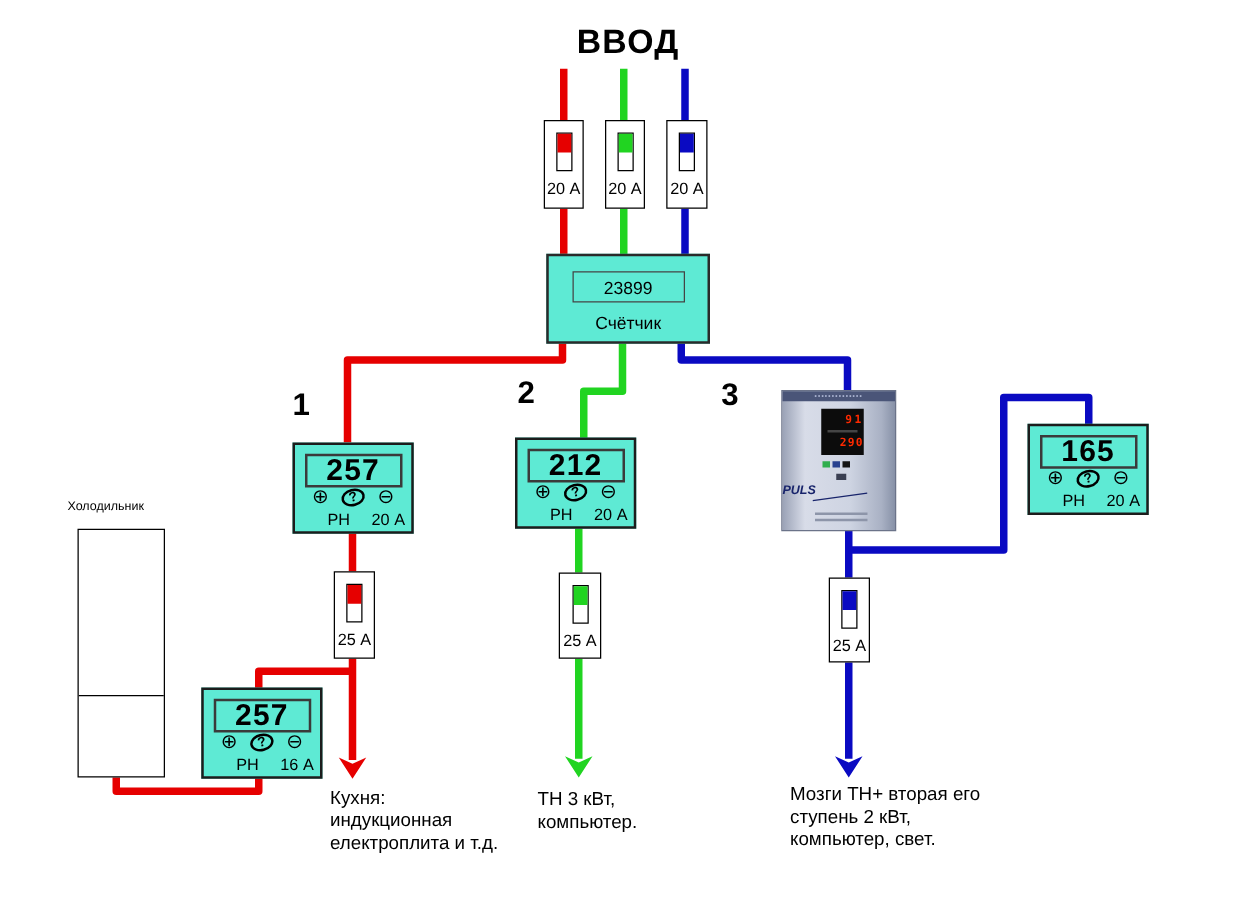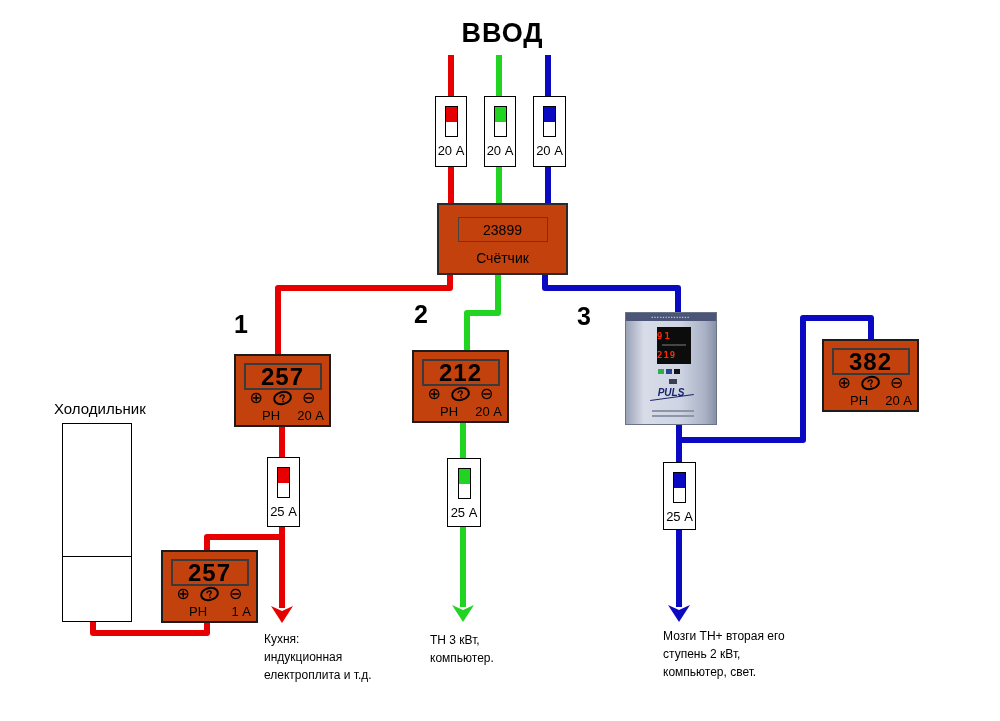--- a/index.html
+++ b/index.html
@@ -1,49 +1,49 @@
 <!DOCTYPE html>
 <html><head>
 <meta charset="utf-8">
 <style>
   html,body{margin:0;padding:0}
   .canvas{position:relative;width:1000px;height:721px;background:#fff;font-family:"Liberation Sans",sans-serif;color:#000;overflow:hidden}
   svg.wires{position:absolute;left:0;top:0}
   .title{position:absolute;left:430px;top:18px;width:145px;text-align:center;font-weight:bold;font-size:27px;letter-spacing:1px}
   .branchnum{position:absolute;font-weight:bold;font-size:25px}
-  .box{position:absolute;background:#c2410c;border:2px solid #1c1c1c;box-sizing:border-box}
+  .box{position:absolute;background:#5eead4;border:2px solid #1c1c1c;box-sizing:border-box}
   .meter{border:2px solid #2a2a2a;text-align:center}
   .serialbox{margin:12px auto 0;width:88px;height:23px;border:1px solid #444;display:flex;align-items:center;justify-content:center;font-size:14px}
   .meterlabel{margin-top:8px;font-size:14px}
   .device{width:97px;height:73px}
   .display{margin:7px auto 0;width:78px;height:27px;border:2px solid #3a3a3a;display:flex;align-items:center;justify-content:center;font-weight:bold;font-size:24px;letter-spacing:1px;box-sizing:border-box}
   .icons{position:absolute;left:0;right:0;bottom:19px;display:flex;justify-content:center;align-items:center;gap:10px}
   .sym{font-size:16px;line-height:1}
   .qmark{display:inline-flex;align-items:center;justify-content:center;width:19px;height:14px;border:2px solid #000;border-radius:50%;font-size:11px;font-weight:bold;transform:rotate(-14deg);box-sizing:border-box}
   .ph{position:absolute;left:26px;bottom:2px;font-size:13px}
   .rating{position:absolute;right:5px;bottom:2px;font-size:13px}
   .breaker{position:absolute;background:#fff;border:1px solid #000;box-sizing:border-box;text-align:center}
   .sw{margin:9px auto 0;width:13px;height:31px;border:1px solid #000;box-sizing:border-box}
   .swtop{width:100%;height:50%}
   .blabel{margin-top:6px;font-size:13px}
   .fridge{border:1px solid #000;background:#fff}
   .fridge .divider{position:absolute;left:0;right:0;top:132px;border-top:1px solid #000}
-  .fridgelabel{position:absolute;font-size:15px}
-  .note{position:absolute;font-size:12px;line-height:18px}
+  .fridgelabel{position:absolute;font-size:10px}
+  .note{position:absolute;font-size:15px;line-height:18px}
   
   .stab{position:absolute;background:linear-gradient(90deg,#9aa2b6,#d8dce8 20%,#ced4e2 60%,#a9b1c4 88%,#8791a7);box-sizing:border-box;border:1px solid #6b7389}
   .stab .topstrip{position:absolute;left:0;right:0;top:0;height:8px;background:#4a5578;color:#b9c2de;font-size:5px;line-height:8px;text-align:center;overflow:hidden;letter-spacing:1px}
-  .stab .disp{position:absolute;left:31px;top:14px;width:34px;height:37px;background:#0c0c0c;text-align:left}
+  .stab .disp{position:absolute;left:31px;top:14px;width:34px;height:37px;background:#0c0c0c;text-align:right}
   .stab .dig{color:#ff2a00;font-family:"DejaVu Sans Mono",monospace;font-size:9px;font-weight:bold;line-height:10px;margin-top:4px;letter-spacing:2px}
   .stab .minitext{height:2px;margin:3px 5px 0;background:#454545}
   .stab .dig2{color:#ff2a00;font-family:"DejaVu Sans Mono",monospace;font-size:9px;font-weight:bold;line-height:10px;margin-top:4px;letter-spacing:1px}
   .stab .leds{position:absolute;left:32px;top:56px;display:flex;gap:2px}
   .stab .led{width:6px;height:5px}
   .stab .midsq{position:absolute;left:43px;top:66px;width:8px;height:5px;background:#3a3f52}
-  .stab .logo{position:absolute;left:0;right:0;top:74px;text-align:center;color:#18246b;font-weight:bold;font-style:italic;font-size:10px}
+  .stab .logo{position:absolute;left:0;right:0;top:74px;color:#18246b;font-weight:bold;font-style:italic;font-size:10px}
   .stab .swoosh{position:absolute;left:24px;top:84px;width:44px;border-top:1.5px solid #18246b;transform:rotate(-8deg)}
   .stab .fine{position:absolute;left:26px;width:42px;height:2px;background:#8d95a9}
 </style>
 </head>
 <body>
 
 <div class="canvas">
 
   <svg class="wires" width="1000" height="721">
     <g fill="none" stroke-width="6" stroke-linejoin="round" stroke="#e60000">
@@ -115,47 +115,47 @@
     <div class="icons">
       <span class="sym">⊕</span>
       <span class="qmark">?</span>
       <span class="sym">⊖</span>
     </div>
     <span class="ph">РН</span>
     <span class="rating">20 А</span>
   </div>
 
   <div class="box device" style="left:822px;top:339px">
-    <div class="display">382</div>
+    <div class="display">165</div>
     <div class="icons">
       <span class="sym">⊕</span>
       <span class="qmark">?</span>
       <span class="sym">⊖</span>
     </div>
     <span class="ph">РН</span>
     <span class="rating">20 А</span>
   </div>
 
   <div class="box device" style="left:161px;top:550px">
     <div class="display">257</div>
     <div class="icons">
       <span class="sym">⊕</span>
       <span class="qmark">?</span>
       <span class="sym">⊖</span>
     </div>
     <span class="ph">РН</span>
-    <span class="rating">1 А</span>
+    <span class="rating">16 А</span>
   </div>
 
   <div class="stab" style="left:625px;top:312px;width:92px;height:113px">
     <div class="topstrip">▪▪▪▪▪▪▪▪▪▪▪▪▪▪</div>
     <div class="disp">
       <div class="dig">91</div>
       <div class="minitext"></div>
-      <div class="dig2">219</div>
+      <div class="dig2">290</div>
     </div>
     <div class="leds">
       <div class="led" style="background:#2fae4e"></div>
       <div class="led" style="background:#27408f"></div>
       <div class="led" style="background:#141414"></div>
     </div>
     <div class="midsq"></div>
     <div class="logo">PULS</div>
     <div class="swoosh"></div>
     <div class="fine" style="top:97px"></div>
@@ -188,19 +188,19 @@
 
   <div class="note" style="left:264px;top:630px">
     <div>Кухня:</div>
     <div>индукционная</div>
     <div>електроплита и т.д.</div>
   </div>
   <div class="note" style="left:430px;top:631px">
     <div>ТН 3 кВт,</div>
     <div>компьютер.</div>
   </div>
-  <div class="note" style="left:663px;top:627px">
+  <div class="note" style="left:632px;top:627px">
     <div>Мозги ТН+ вторая его</div>
     <div>ступень 2 кВт,</div>
     <div>компьютер, свет.</div>
   </div>
 
 </div>
 
 </body></html>

